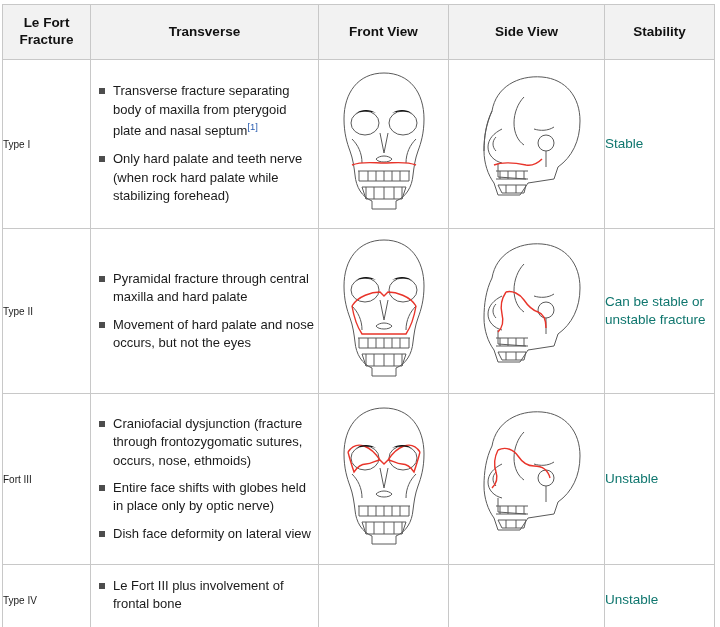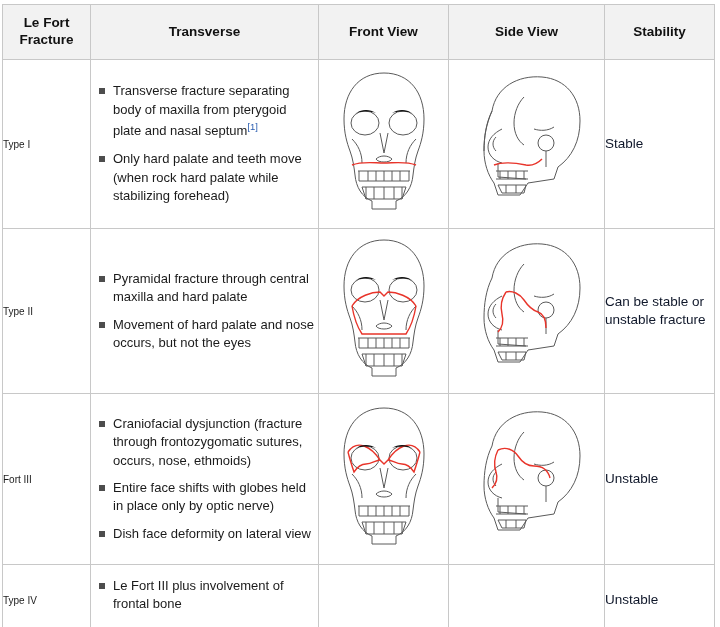--- a/index.html
+++ b/index.html
@@ -47,21 +47,21 @@
   td.type-cell {
     font-size: 10px;
     padding-left: 12px;
     color: #1b1b1b;
   }
   td.stab-cell {
     font-size: 13.5px;
     padding-left: 12px;
     padding-right: 6px;
     line-height: 1.35;
-    color: #0f172a;
+    color: #0f766e;
   }
   td.desc-cell {
     padding: 8px 10px 8px 4px;
   }
   ul.desc-list {
     margin: 4px;
     padding: 0;
     list-style: none;
   }
   ul.desc-list li {
@@ -124,21 +124,21 @@
       <th>Stability</th>
     </tr>
   </thead>
   <tbody>
 
     <tr class="r1">
       <td class="type-cell">Type I</td>
       <td class="desc-cell">
         <ul class="desc-list">
           <li><span>Transverse fracture separating body of maxilla from pterygoid plate and nasal septum</span><sup class="ref"><a href="#">[1]</a></sup></li>
-          <li>Only hard palate and teeth move (when rock hard palate while stabilizing forehead)</li>
+          <li>Only hard palate and teeth nerve (when rock hard palate while stabilizing forehead)</li>
         </ul>
       </td>
       <td class="img-cell">
         <span class="skull-box">
           <svg width="112" height="150" viewBox="0 0 112 150">
             <g fill="none" stroke="#5a5a5a" stroke-width="1">
               <path d="M56 6 C30 6 16 26 16 52 C16 66 19 76 22 84 C25 92 26 100 27 108 C28 120 34 130 44 134 L44 142 L68 142 L68 134 C78 130 84 120 85 108 C86 100 87 92 90 84 C93 76 96 66 96 52 C96 26 82 6 56 6 Z"></path>
               <ellipse cx="37" cy="56" rx="14" ry="12"></ellipse>
               <ellipse cx="75" cy="56" rx="14" ry="12"></ellipse>
               <path d="M52 66 L56 86 L60 66"></path>

